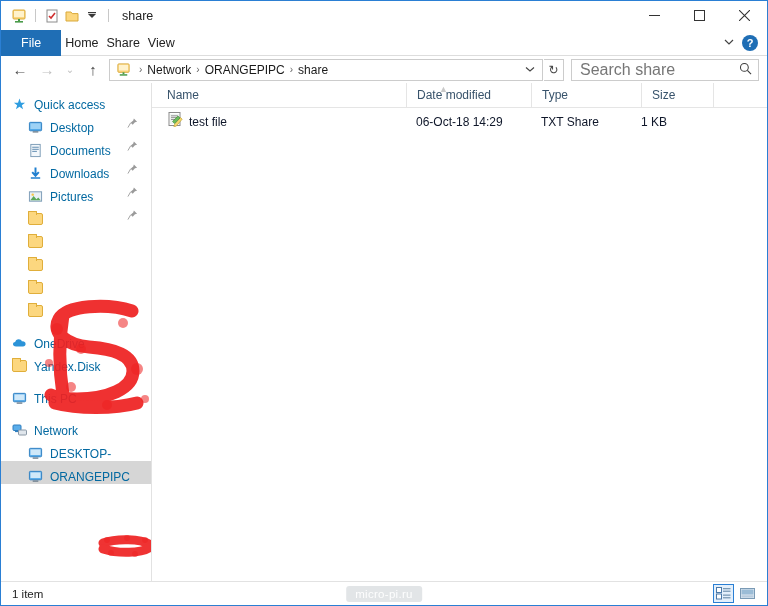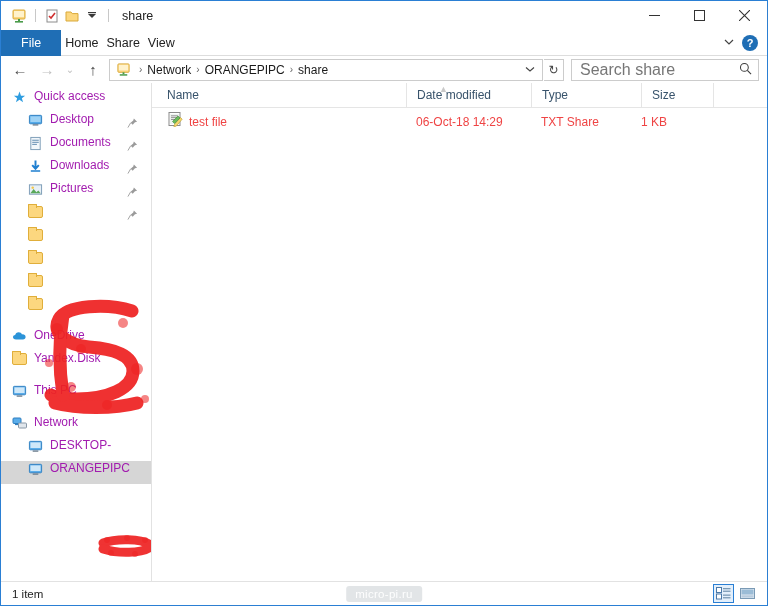--- a/index.html
+++ b/index.html
@@ -153,23 +153,23 @@
     width: 151px;
     flex: 0 0 151px;
     border-right: 1px solid #e2e2e2;
     background: #ffffff;
     padding-top: 6px;
     position: relative;
     overflow: hidden;
   }
   .nav-item {
     height: 23px;
-    display: flex; align-items: flex-start;
+    display: flex; align-items: flex-end;
     padding-left: 10px;
-    font-size: 12px; color: #a21caf;
+    font-size: 12px; color: #0369a1;
     position: relative;
     white-space: nowrap;
   }
   .nav-item.indent1 { padding-left: 26px; }
   .nav-item.sel { background: #d6d6d6; }
   .nav-ico {
     width: 17px; height: 16px;
     margin-right: 6px;
     flex: 0 0 17px;
     display: flex; align-items: center; justify-content: center;
@@ -214,21 +214,21 @@
   .col.c-name { width: 254px; flex: 0 0 254px; padding-left: 15px; }
   .col.c-date { width: 125px; flex: 0 0 125px; }
   .col.c-type { width: 110px; flex: 0 0 110px; }
   .col.c-size { width: 72px; flex: 0 0 72px; }
   .col.c-rest { flex: 1; }
   .sortcaret {
     position: absolute; left: 287px; top: 1px;
     font-size: 9px; color: #c9c9c9;
   }
   .rows { flex: 1; padding-top: 4px; }
-  .row { height: 21px; display: flex; align-items: center; font-size: 12px; color: #ef4444; }
+  .row { height: 21px; display: flex; align-items: center; font-size: 12px; color: #0f172a; }
   .cell { height: 21px; line-height: 21px; overflow: hidden; white-space: nowrap; }
   .cell.c-name { width: 254px; flex: 0 0 254px; padding-left: 15px; display: flex; align-items: center; gap: 6px; }
   .cell.c-date { width: 125px; flex: 0 0 125px; padding-left: 10px; }
   .cell.c-type { width: 110px; flex: 0 0 110px; padding-left: 10px; }
   .cell.c-size { width: 72px; flex: 0 0 72px; padding-right: 12px; text-align: left; }
 
   
   .statusbar {
     height: 24px;
     border-top: 1px solid #e2e2e2;

